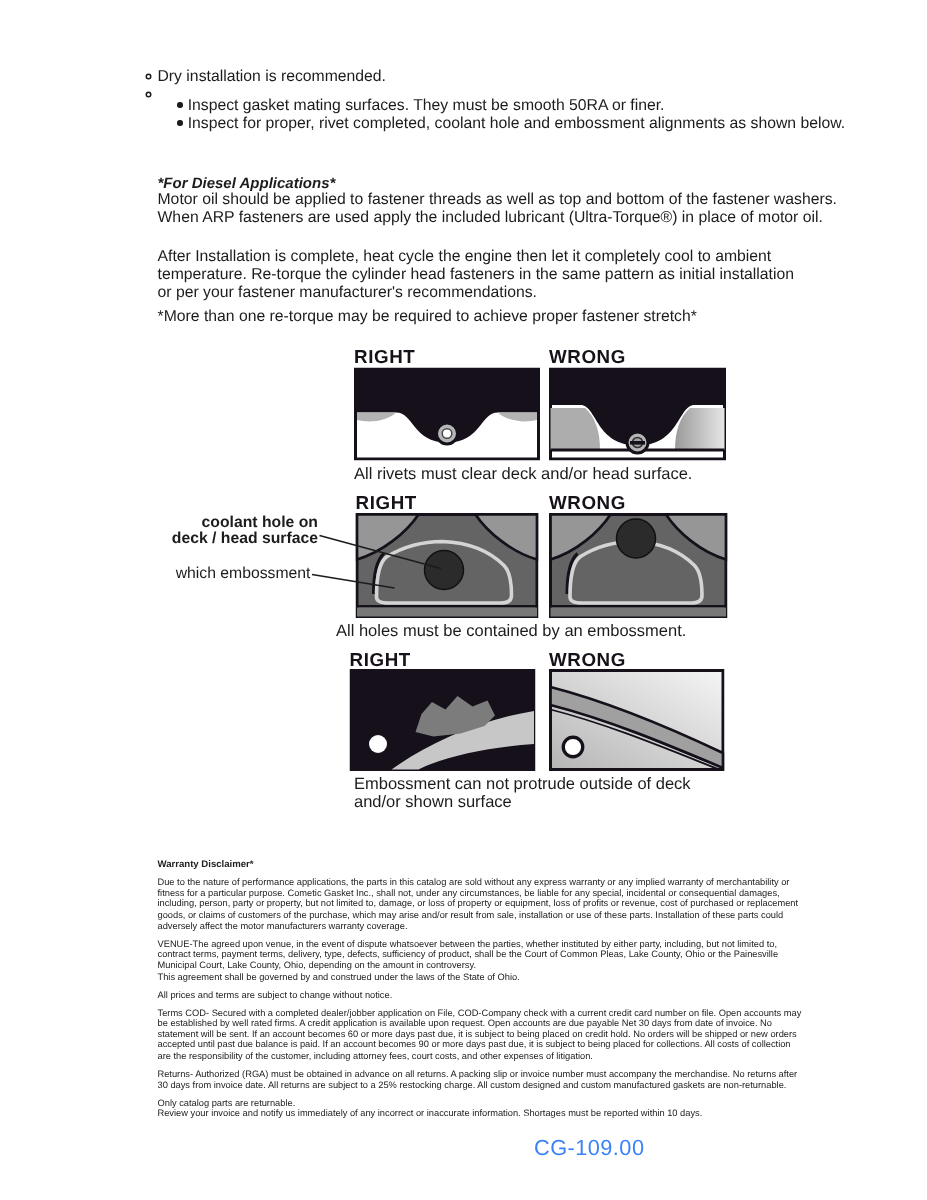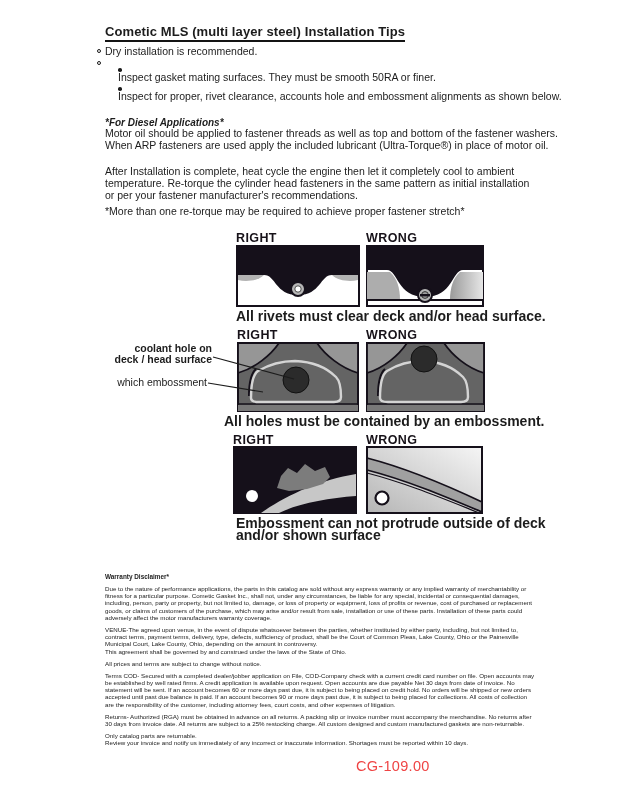--- a/index.html
+++ b/index.html
@@ -16,67 +16,66 @@
     left:105px; top:24px; font-size:13px; font-weight:700;
     border-bottom:2px solid #141414; padding-bottom:1px; letter-spacing:.1px;
     white-space:nowrap;
   }
   .bullets { left:97px; top:46px; width:480px; font-size:10.5px; line-height:11.7px; }
   .b-row { display:flex; align-items:flex-start; }
   .dot-o {
     flex:0 0 auto; width:4px; height:4px; border:1px solid #1c1c1c; border-radius:50%;
     margin:3.2px 4px 0 0;
   }
-  .sub { margin-left:21px;flex-direction:column; }
+  .sub { margin-left:21px; }
   .dot-f {
     flex:0 0 auto; width:3.6px; height:3.6px; background:#1c1c1c; border-radius:50%;
     margin:3.6px 3.5px 0 0;
   }
   .diesel-h { left:105px; top:117px; font-size:10px; font-weight:700;font-style:italic; }
   .para { left:105px; top:0; width:500px; font-size:10.5px; line-height:11.9px; white-space:pre-line; }
   #para1 { top:128px; }
   #para2 { top:166px; }
   #note  { top:206px; width:500px; }
 
   
   .diagrams { left:0; top:230px; width:618px; height:316px; }
   .rw-label { font-size:12.5px; font-weight:700; letter-spacing:.4px; color:#171219; }
-  .caption { font-size:14px; color:#1c1c1c; white-space:pre-line; line-height:11.5px;font-weight:bold; }
+  .caption { font-size:11px; color:#1c1c1c; white-space:pre-line; line-height:11.5px; }
   .side-label { font-size:10.5px; text-align:right; line-height:11px; color:#1c1c1c; }
   svg { display:block; }
 
   
   .legal { left:105px; top:573px; width:475px; font-size:6.2px; line-height:7.3px; color:#222; }
   .legal-h { font-weight:700; margin-bottom:4.5px; font-size:6.4px; }
   .legal p { white-space:pre-line; margin-bottom:4.6px; }
 
-  .footer-code { left:356px; top:758px; font-size:14.5px; letter-spacing:.3px; color:#ef4444; }
+  .footer-code { left:356px; top:758px; font-size:14.5px; letter-spacing:.3px; color:#3b82f6; }
 </style>
 </head>
 <body>
 
 <div class="page">
 
-  <div class="abs title">Cometic MLS (multi layer steel) Installation Tips</div>
 
   <div class="abs bullets">
     <div class="b-row">
       <span class="dot-o"></span>
       <span>Dry installation is recommended.</span>
     </div>
     <div class="b-row">
       <span class="dot-o"></span>
     </div>
     <div class="b-row sub">
       <span class="dot-f"></span>
       <span>Inspect gasket mating surfaces.  They must be smooth 50RA or finer.</span>
     </div>
     <div class="b-row sub">
       <span class="dot-f"></span>
-      <span>Inspect for proper, rivet clearance, accounts hole and embossment alignments as shown below.</span>
+      <span>Inspect for proper, rivet completed, coolant hole and embossment alignments as shown below.</span>
     </div>
   </div>
 
   <div class="abs diesel-h">*For Diesel Applications*</div>
   <div class="abs para" id="para1">Motor oil should be applied to fastener threads as well as top and bottom of the fastener washers.
 When ARP fasteners are used apply the included lubricant (Ultra-Torque®) in place of motor oil.</div>
   <div class="abs para" id="para2">After Installation is complete, heat cycle the engine then let it completely cool to ambient
 temperature. Re-torque the cylinder head fasteners in the same pattern as initial installation
 or per your fastener manufacturer's recommendations.</div>
   <div class="abs para" id="note">*More than one re-torque may be required to achieve proper fastener stretch*</div>

